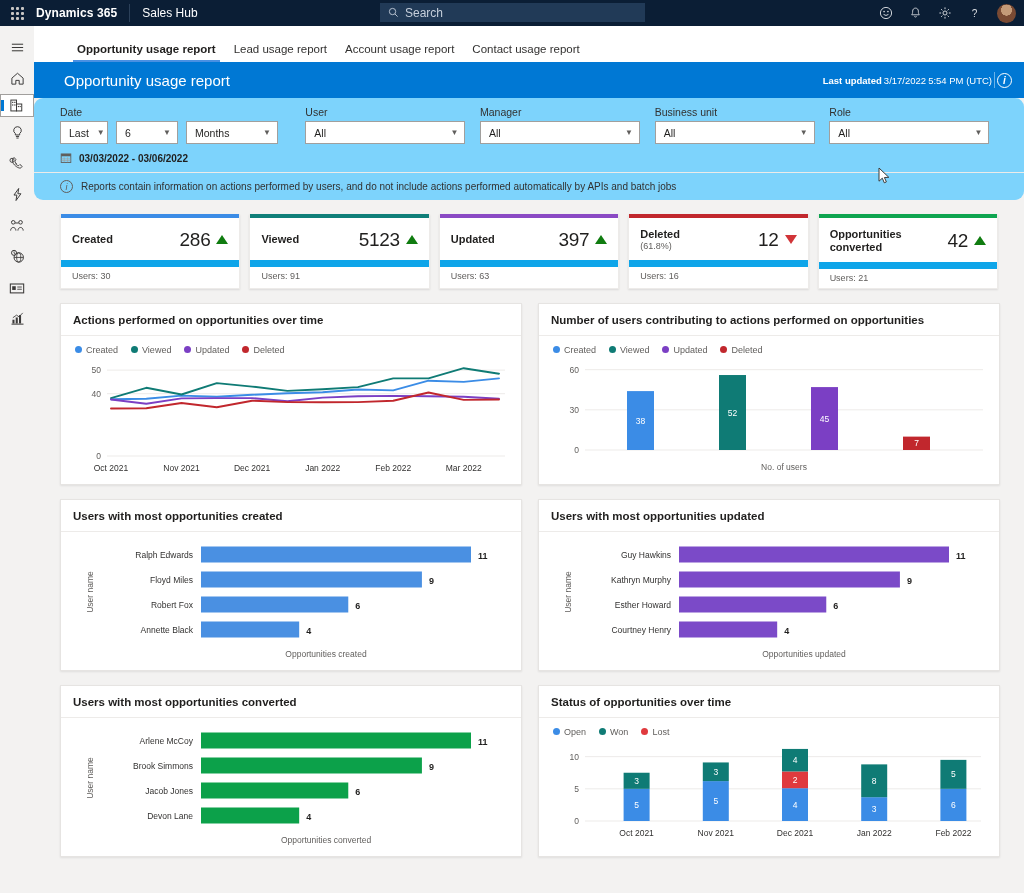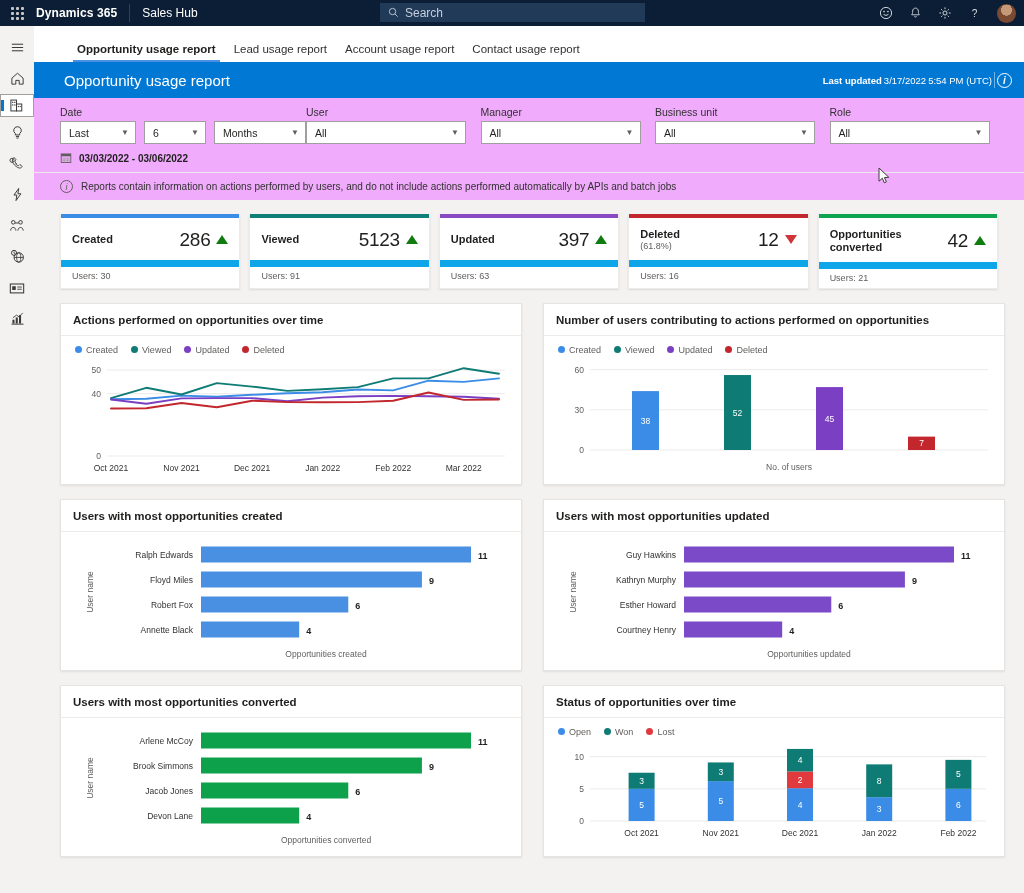--- a/index.html
+++ b/index.html
@@ -70,21 +70,21 @@
   .reportbar .title { font-size: 15px; font-weight: 400; }
   .reportbar .right { display: flex; align-items: center; gap: 2px; font-size: 9.5px; }
   .rb-sep { width: 1px; height: 16px; background: #6bb3e8; }
   .rb-label { font-weight: 700; }
   .info-circle {
     width: 15px; height: 15px; border: 1.2px solid #fff; border-radius: 50%;
     display: flex; align-items: center; justify-content: center; font-size: 10px; font-style: italic; font-weight: 600;
   }
 
   
-  .filters { background: #f0abfc; padding: 8px 0 0 0; }
+  .filters { background: #7dd3fc; padding: 8px 0 0 0; border-radius: 9px; }
   .filter-row { display: flex; gap: 0; padding: 0 20px 0 26px; }
   .fgroup { display: flex; flex-direction: column; }
   .flabel { font-size: 10.5px; color: #323130; margin-bottom: 3px; }
   .fselects { display: flex; gap: 8px; }
   .sel {
     height: 23px; border: 1px solid #a19f9d; background: #fff; display: flex; align-items: center;
     justify-content: space-between; padding: 0 6px 0 8px; font-size: 10.5px; color: #201f1e; cursor: pointer;
   }
   .chev { font-size: 8px; color: #605e5c; margin-left: 8px; }
   .daterow { display: flex; align-items: center; gap: 7px; padding: 8px 0 8px 26px; }
@@ -111,21 +111,21 @@
   .kpi .main { padding: 10px 11px 8px 11px; display: flex; align-items: center; justify-content: space-between; min-height: 42px; }
   .kpi .name { font-size: 11px; font-weight: 700; color: #201f1e; line-height: 13px; }
   .kpi .sub { font-size: 9px; color: #605e5c; font-weight: 400; }
   .kpi .valwrap { display: flex; align-items: center; gap: 6px; }
   .kpi .val { font-size: 19px; font-weight: 400; color: #201f1e; letter-spacing: -.3px; }
   .tri-up { width: 0; height: 0; border-left: 6px solid transparent; border-right: 6px solid transparent; border-bottom: 9px solid #107c10; }
   .tri-dn { width: 0; height: 0; border-left: 6px solid transparent; border-right: 6px solid transparent; border-top: 9px solid #d13438; }
   .kpi .foot { border-top: 7px solid #0ea5e9; padding: 4px 11px 5px 11px; font-size: 9px; color: #605e5c; }
 
   
-  .grid2 { display: flex; gap: 21px; margin-top: 14px; }
+  .grid2 { display: flex; gap: 16px; margin-top: 14px; }
   .card {
     flex: 1; background: #fff; border: 1px solid #e6e4e2; box-shadow: 0 .6px 1.8px rgba(0,0,0,.08);
   }
   .card-title { font-size: 11.5px; font-weight: 700; color: #201f1e; padding: 10px 12px 9px 12px; }
   .card-body { border-top: 1px solid #edebe9; padding: 8px 10px 8px 10px; }
   .legend { display: flex; gap: 13px; padding: 1px 0 4px 4px; }
   .legend-item { display: flex; align-items: center; gap: 4px; font-size: 9px; color: #605e5c; }
   .dot { width: 7px; height: 7px; border-radius: 50%; }
 
   svg { display: block; }
@@ -311,21 +311,21 @@
       <span class="info-circle">i</span>
     </div>
   </div>
 
   <div class="filters">
     <div class="filter-row">
 
       <div class="fgroup" style="width:250px">
         <div class="flabel">Date</div>
         <div class="fselects">
-          <div class="sel" style="width:76px">
+          <div class="sel" style="width:48px">
             <span>Last</span>
               <span class="chev">▼</span>
           </div>
           <div class="sel" style="width:62px">
             <span>6</span>
               <span class="chev">▼</span>
           </div>
           <div class="sel" style="width:92px">
             <span>Months</span>
               <span class="chev">▼</span>

